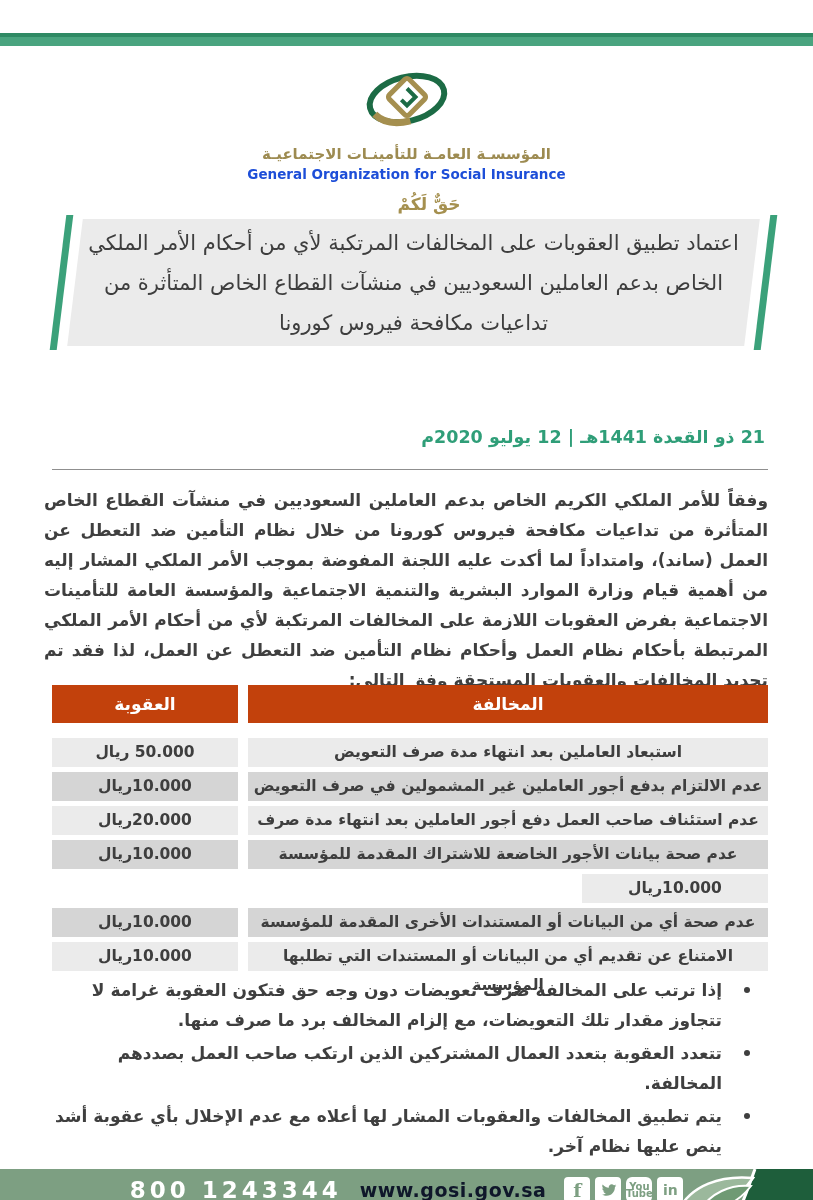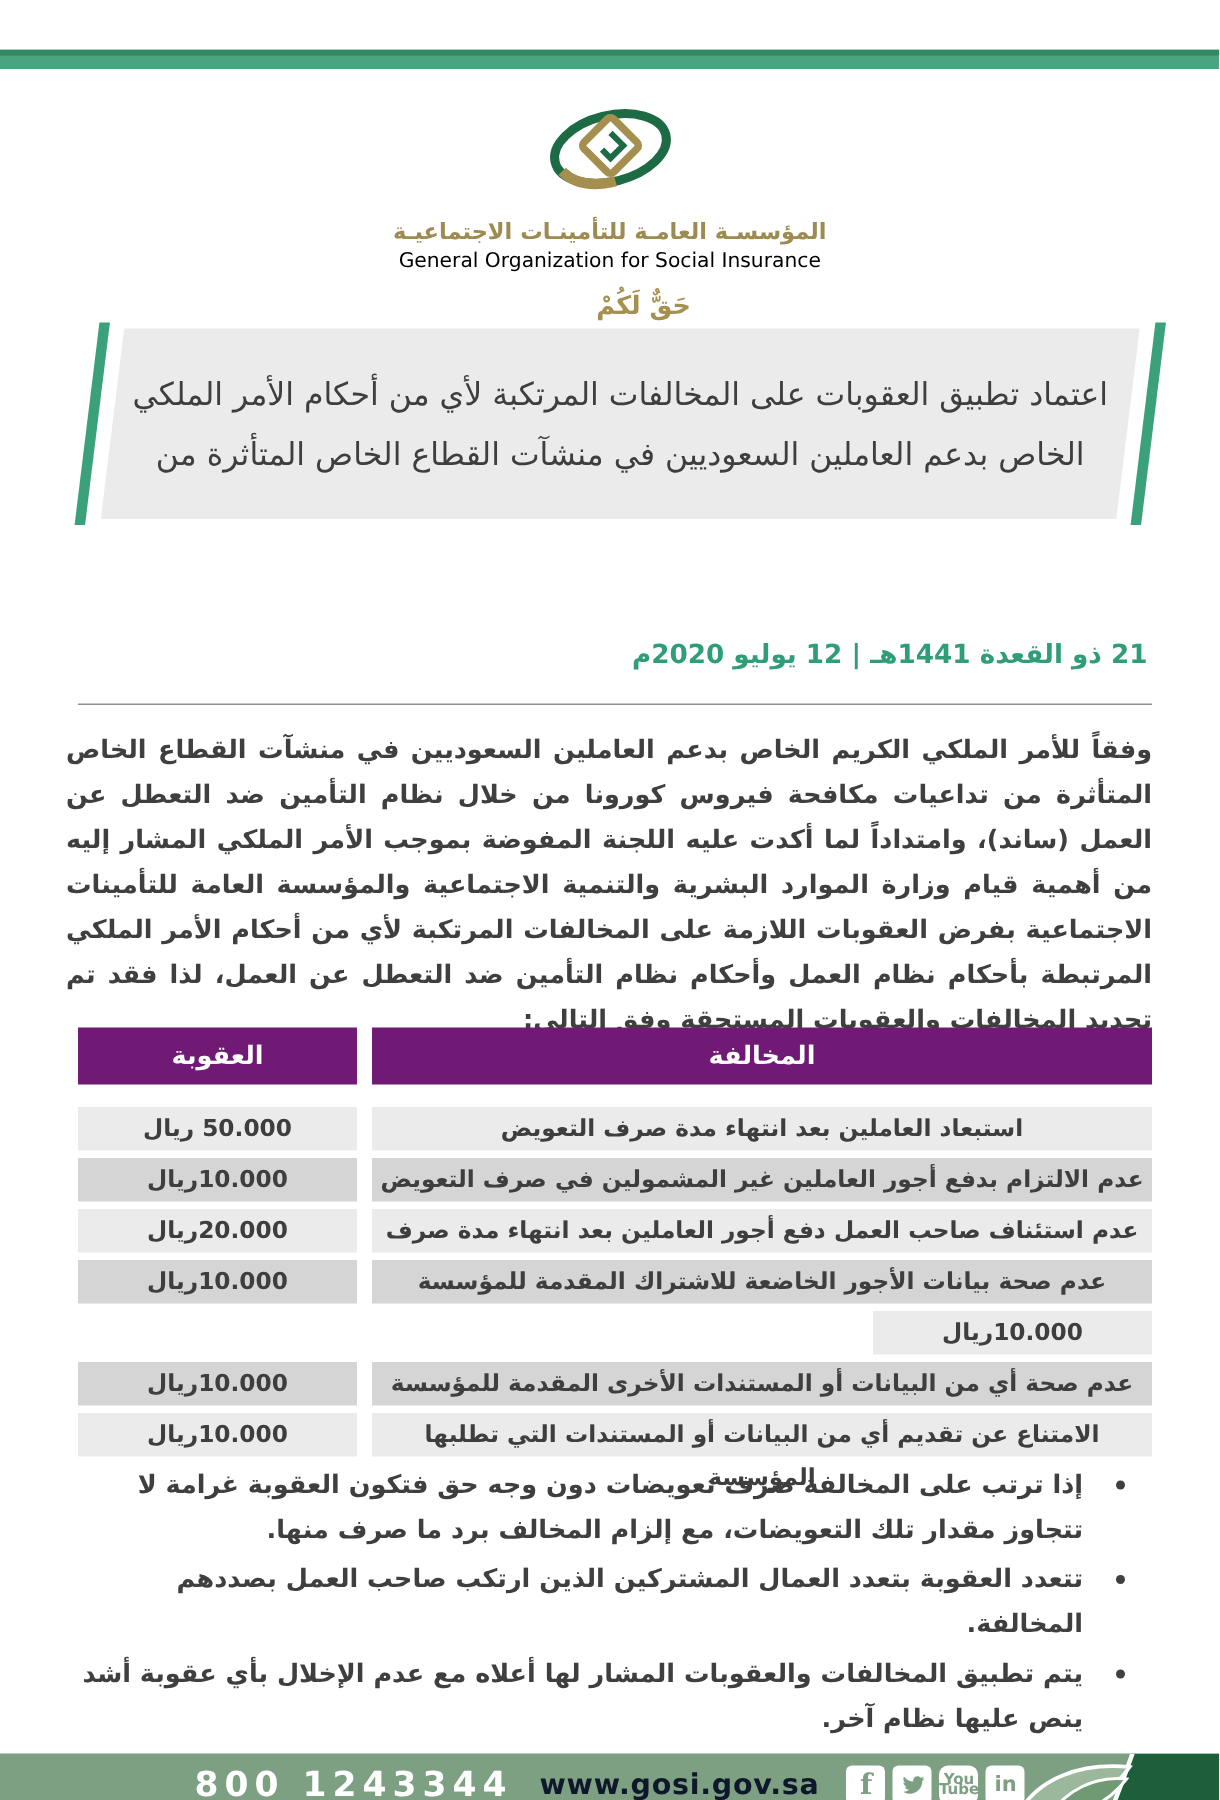--- a/index.html
+++ b/index.html
@@ -5,21 +5,21 @@
   html,body{margin:0;padding:0;background:#fff;}
   .page{position:relative;width:813px;height:1200px;background:#fff;overflow:hidden;
         font-family:"DejaVu Sans","Liberation Sans",sans-serif;color:#3f3f3f;margin-top:33px;}
   
   .topbar{position:absolute;top:0;left:0;right:0;height:13px;background:#4aa47f;
           border-top:4px solid #2f8a64;box-sizing:border-box;}
   
   .logo-block{position:absolute;top:26px;left:0;right:0;text-align:center;}
   .logo-block svg{display:block;margin:0 auto;}
   .brand-ar{font-size:15px;font-weight:bold;color:#9d8b51;letter-spacing:1px;margin-top:2px;}
-  .brand-en{font-size:13.5px;font-weight:normal;color:#000000;margin-top:3px;}
+  .brand-en{font-size:13.5px;font-weight:bold;color:#1d4ed8;margin-top:3px;}
   .tagline{font-size:17px;font-weight:bold;color:#a5904f;margin-top:12px;padding-left:45px;}
   
   .banner{position:absolute;top:186px;left:75px;width:677px;height:127px;}
   .banner-bg{position:absolute;inset:0;background:#ebebeb;transform:skewX(-7deg);}
   .stripe{position:absolute;top:-4px;bottom:-4px;width:7px;background:#3ba17a;transform:skewX(-7deg);}
   .stripe.left{left:-17px;}
   .stripe.right{right:-17px;}
   .banner-text{position:relative;height:100%;display:flex;flex-direction:column;
                justify-content:center;text-align:center;direction:rtl;}
   .banner-text div{font-size:21px;font-weight:normal;color:#3e3e3e;line-height:40px;}
@@ -32,21 +32,21 @@
   .body-par{position:absolute;top:452px;left:44px;width:724px;direction:rtl;
             text-align:justify;text-align-last:right;font-size:17px;font-weight:bold;
             line-height:30px;color:#3f3f3f;margin:0;}
   
   .vtable{position:absolute;top:652px;left:52px;width:716px;direction:rtl;}
   .trow{display:flex;gap:10px;margin-bottom:5px;}
   .thead{margin-bottom:15px;}
   .cell{text-align:center;font-weight:bold;}
   .cell.v{flex:1;}
   .cell.p{width:186px;flex:none;}
-  .thead .cell{background:#701a75;color:#fff;height:38px;line-height:38px;font-size:17px;}
+  .thead .cell{background:#c2410c;color:#fff;height:38px;line-height:38px;font-size:17px;}
   .tbody .cell{height:29px;line-height:29px;font-size:15.5px;color:#3e3e3e;direction:rtl;}
   .tbody .trow:nth-child(odd) .cell{background:#ebebeb;}
   .tbody .trow:nth-child(even) .cell{background:#d5d5d5;}
   
   .notes{position:absolute;top:942px;left:40px;right:45px;direction:rtl;}
   .note{position:relative;padding-right:46px;font-size:17px;font-weight:bold;
         line-height:30px;color:#3f3f3f;margin-bottom:3px;}
   .dot{position:absolute;right:18px;top:12px;width:6px;height:6px;border-radius:50%;
        background:#3f3f3f;}
   
@@ -87,20 +87,21 @@
     <div class="tagline">حَقٌّ لَكُمْ</div>
   </header>
 
   <section class="banner">
     <div class="stripe left"></div>
     <div class="banner-bg"></div>
     <div class="stripe right"></div>
     <div class="banner-text">
       <div>اعتماد تطبيق العقوبات على المخالفات المرتكبة لأي من أحكام الأمر الملكي</div>
       <div>الخاص بدعم العاملين السعوديين في منشآت القطاع الخاص المتأثرة من</div>
+      <div>تداعيات مكافحة فيروس كورونا</div>
     </div>
   </section>
 
   <div class="date">21 ذو القعدة 1441هـ   |   12 يوليو 2020م</div>
 
   <hr class="divider">
 
   <p class="body-par">وفقاً للأمر الملكي الكريم الخاص بدعم العاملين السعوديين في منشآت القطاع الخاص المتأثرة من تداعيات مكافحة فيروس كورونا من  خلال نظام التأمين ضد التعطل عن العمل (ساند)، وامتداداً لما أكدت عليه اللجنة المفوضة بموجب الأمر الملكي المشار إليه من أهمية قيام وزارة الموارد البشرية والتنمية الاجتماعية والمؤسسة العامة للتأمينات الاجتماعية بفرض العقوبات اللازمة على المخالفات المرتكبة لأي من أحكام الأمر الملكي المرتبطة بأحكام نظام العمل وأحكام نظام التأمين ضد التعطل عن العمل، لذا فقد تم تحديد المخالفات والعقوبات المستحقة وفق التالي:</p>
 
   <section class="vtable">

